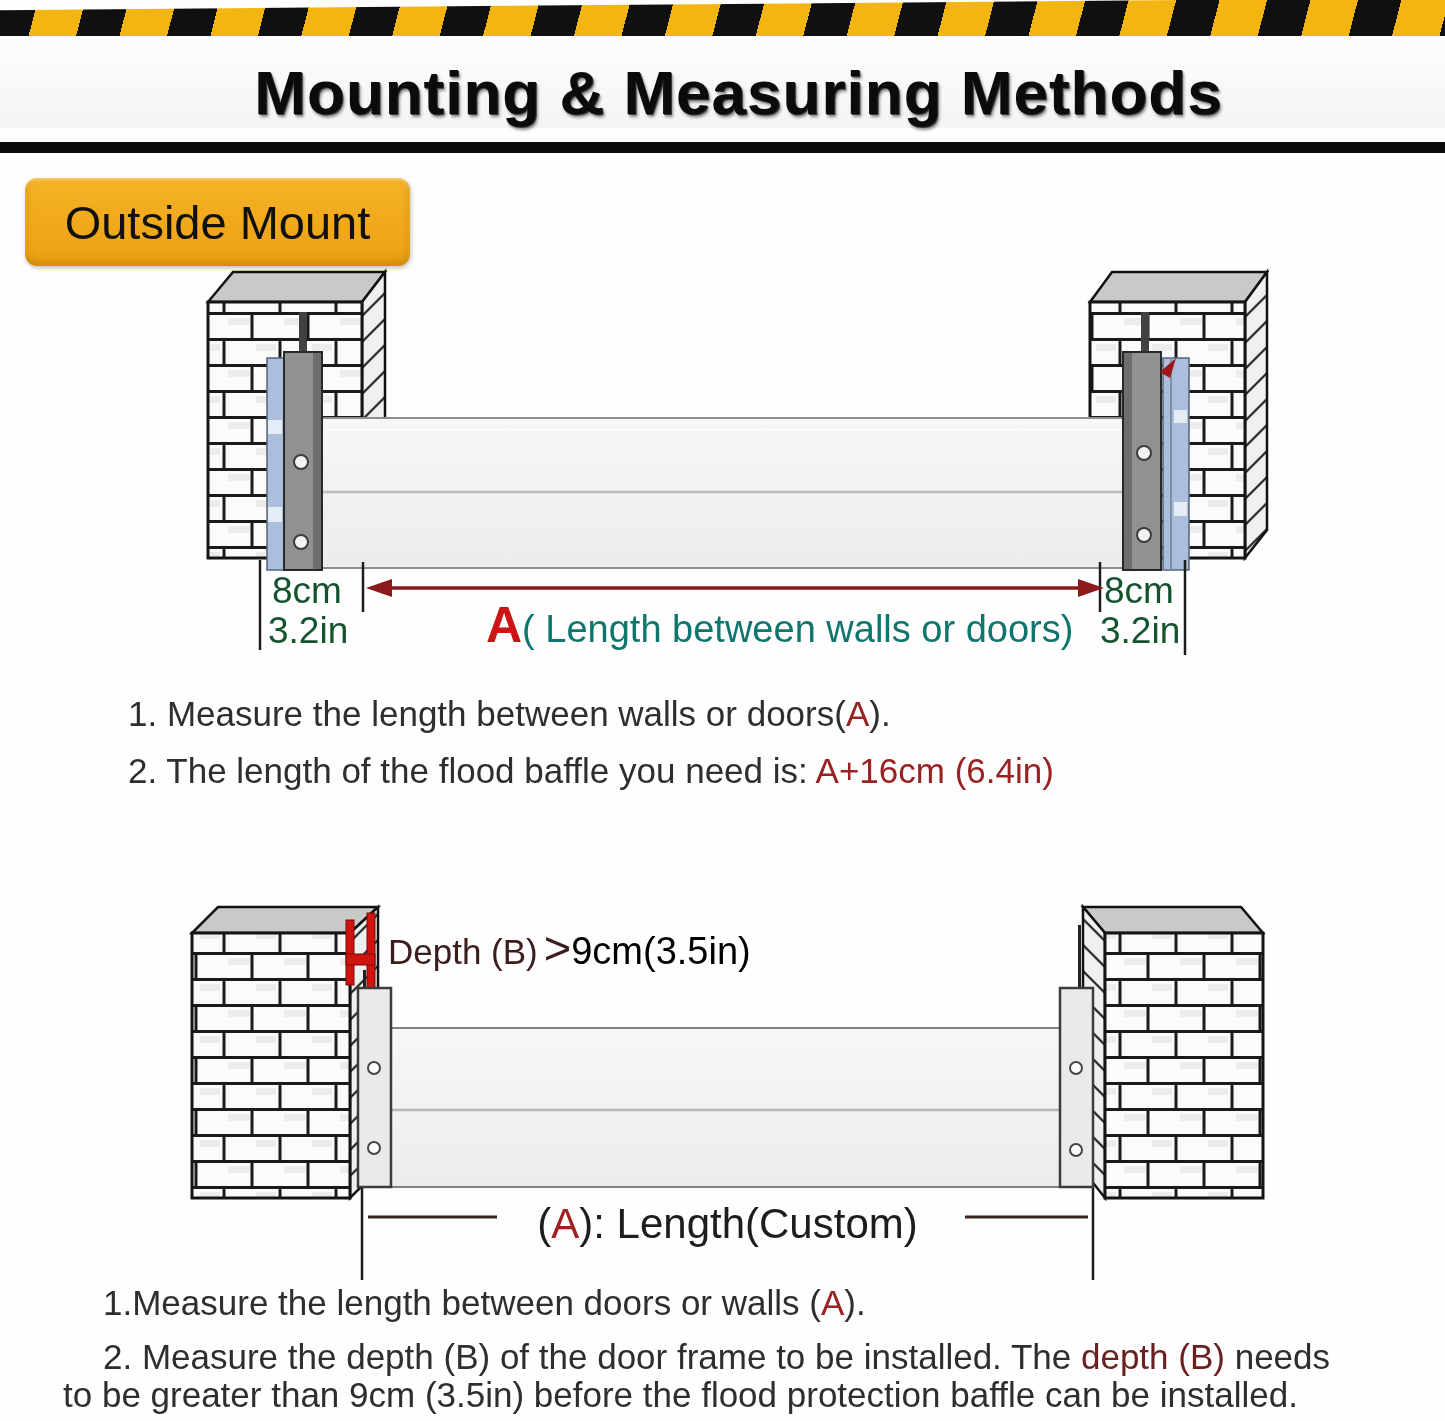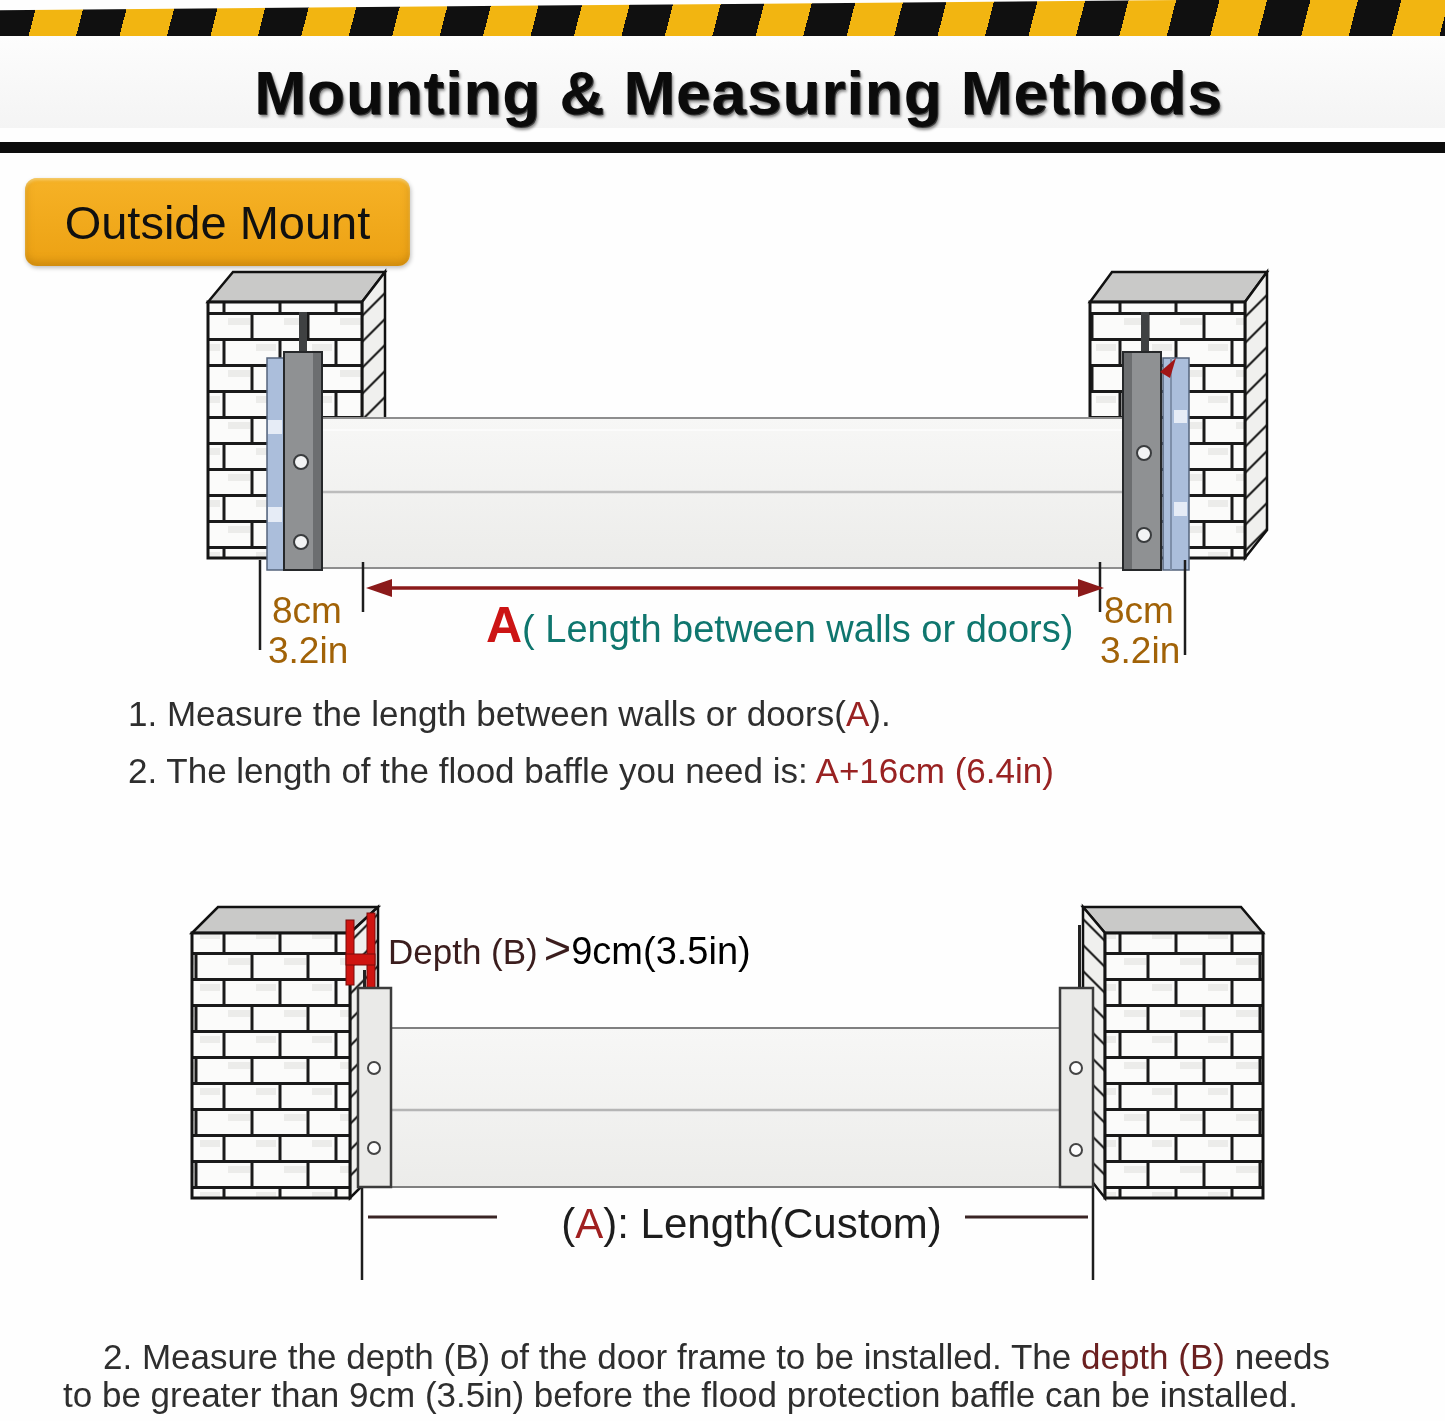--- a/index.html
+++ b/index.html
@@ -31,33 +31,33 @@
     position:absolute;left:25px;width:385px;height:88px;border-radius:12px;
     background:linear-gradient(180deg,#f6b226,#eca113);
     box-shadow:inset 0 -4px 8px rgba(140,90,0,.35),inset 0 2px 3px rgba(255,235,170,.6),1px 2px 4px rgba(0,0,0,.25);
     display:flex;align-items:center;justify-content:center;
     font-size:47px;color:#101010;
   }
   .badge.outside{top:178px;}
   .badge.inside{top:805px;height:90px;}
 
   
-  .dim-text{position:absolute;font-size:37px;color:#a16207;line-height:1;margin-top:20px;}
+  .dim-text{position:absolute;font-size:37px;color:#14532d;line-height:1;}
   .a-label{position:absolute;left:486px;top:600px;display:flex;align-items:baseline;}
   .a-label .big-a{font-size:50px;font-weight:bold;color:#cc1414;line-height:1;}
   .a-label .rest{font-size:38px;color:#0f766e;line-height:1;}
 
   .depth-label{position:absolute;left:388px;top:920px;display:flex;align-items:baseline;}
   .depth-label .lbl{font-size:35px;color:#3b1d1d;}
   .depth-label .gt{font-size:47px;color:#3b1d1d;margin-left:6px;}
   .depth-label .val{font-size:38px;color:#000000;}
 
   .length-label{
     position:absolute;left:360px;top:1200px;width:735px;text-align:center;
-    font-size:42px;color:#1d1d1d;padding-left:24px;
+    font-size:42px;color:#1d1d1d;
   }
   .length-label .red-a{color:#a02020;}
 
   
   .step{position:absolute;font-size:35px;color:#2e2e2e;line-height:1.12;white-space:nowrap;}
   .step .red{color:#992222;}
   .step .maroon{color:#6b2020;}
 
   svg{position:absolute;pointer-events:none;}
 </style>
@@ -233,18 +233,21 @@
   <div class="depth-label">
     <span class="lbl">Depth (B) </span>
     <span class="gt">&gt;</span>
     <span class="val">9cm(3.5in)</span>
   </div>
 
   <div class="length-label">
     <span>(</span><span class="red-a">A</span><span>): Length(Custom)</span>
   </div>
 
+  <div class="step" style="left:103px;top:1283px;">
+    <span>1.Measure the length between doors or walls (</span><span class="red">A</span><span>).</span>
+  </div>
   <div class="step" style="left:103px;top:1337px;">
     <span>2. Measure the depth (B) of the door frame to be installed. The </span><span class="maroon">depth (B)</span><span> needs</span>
   </div>
   <div class="step" style="left:63px;top:1375px;">to be greater than 9cm (3.5in) before the flood protection baffle can be installed.</div>
 
 </div>
 
 </body></html>

